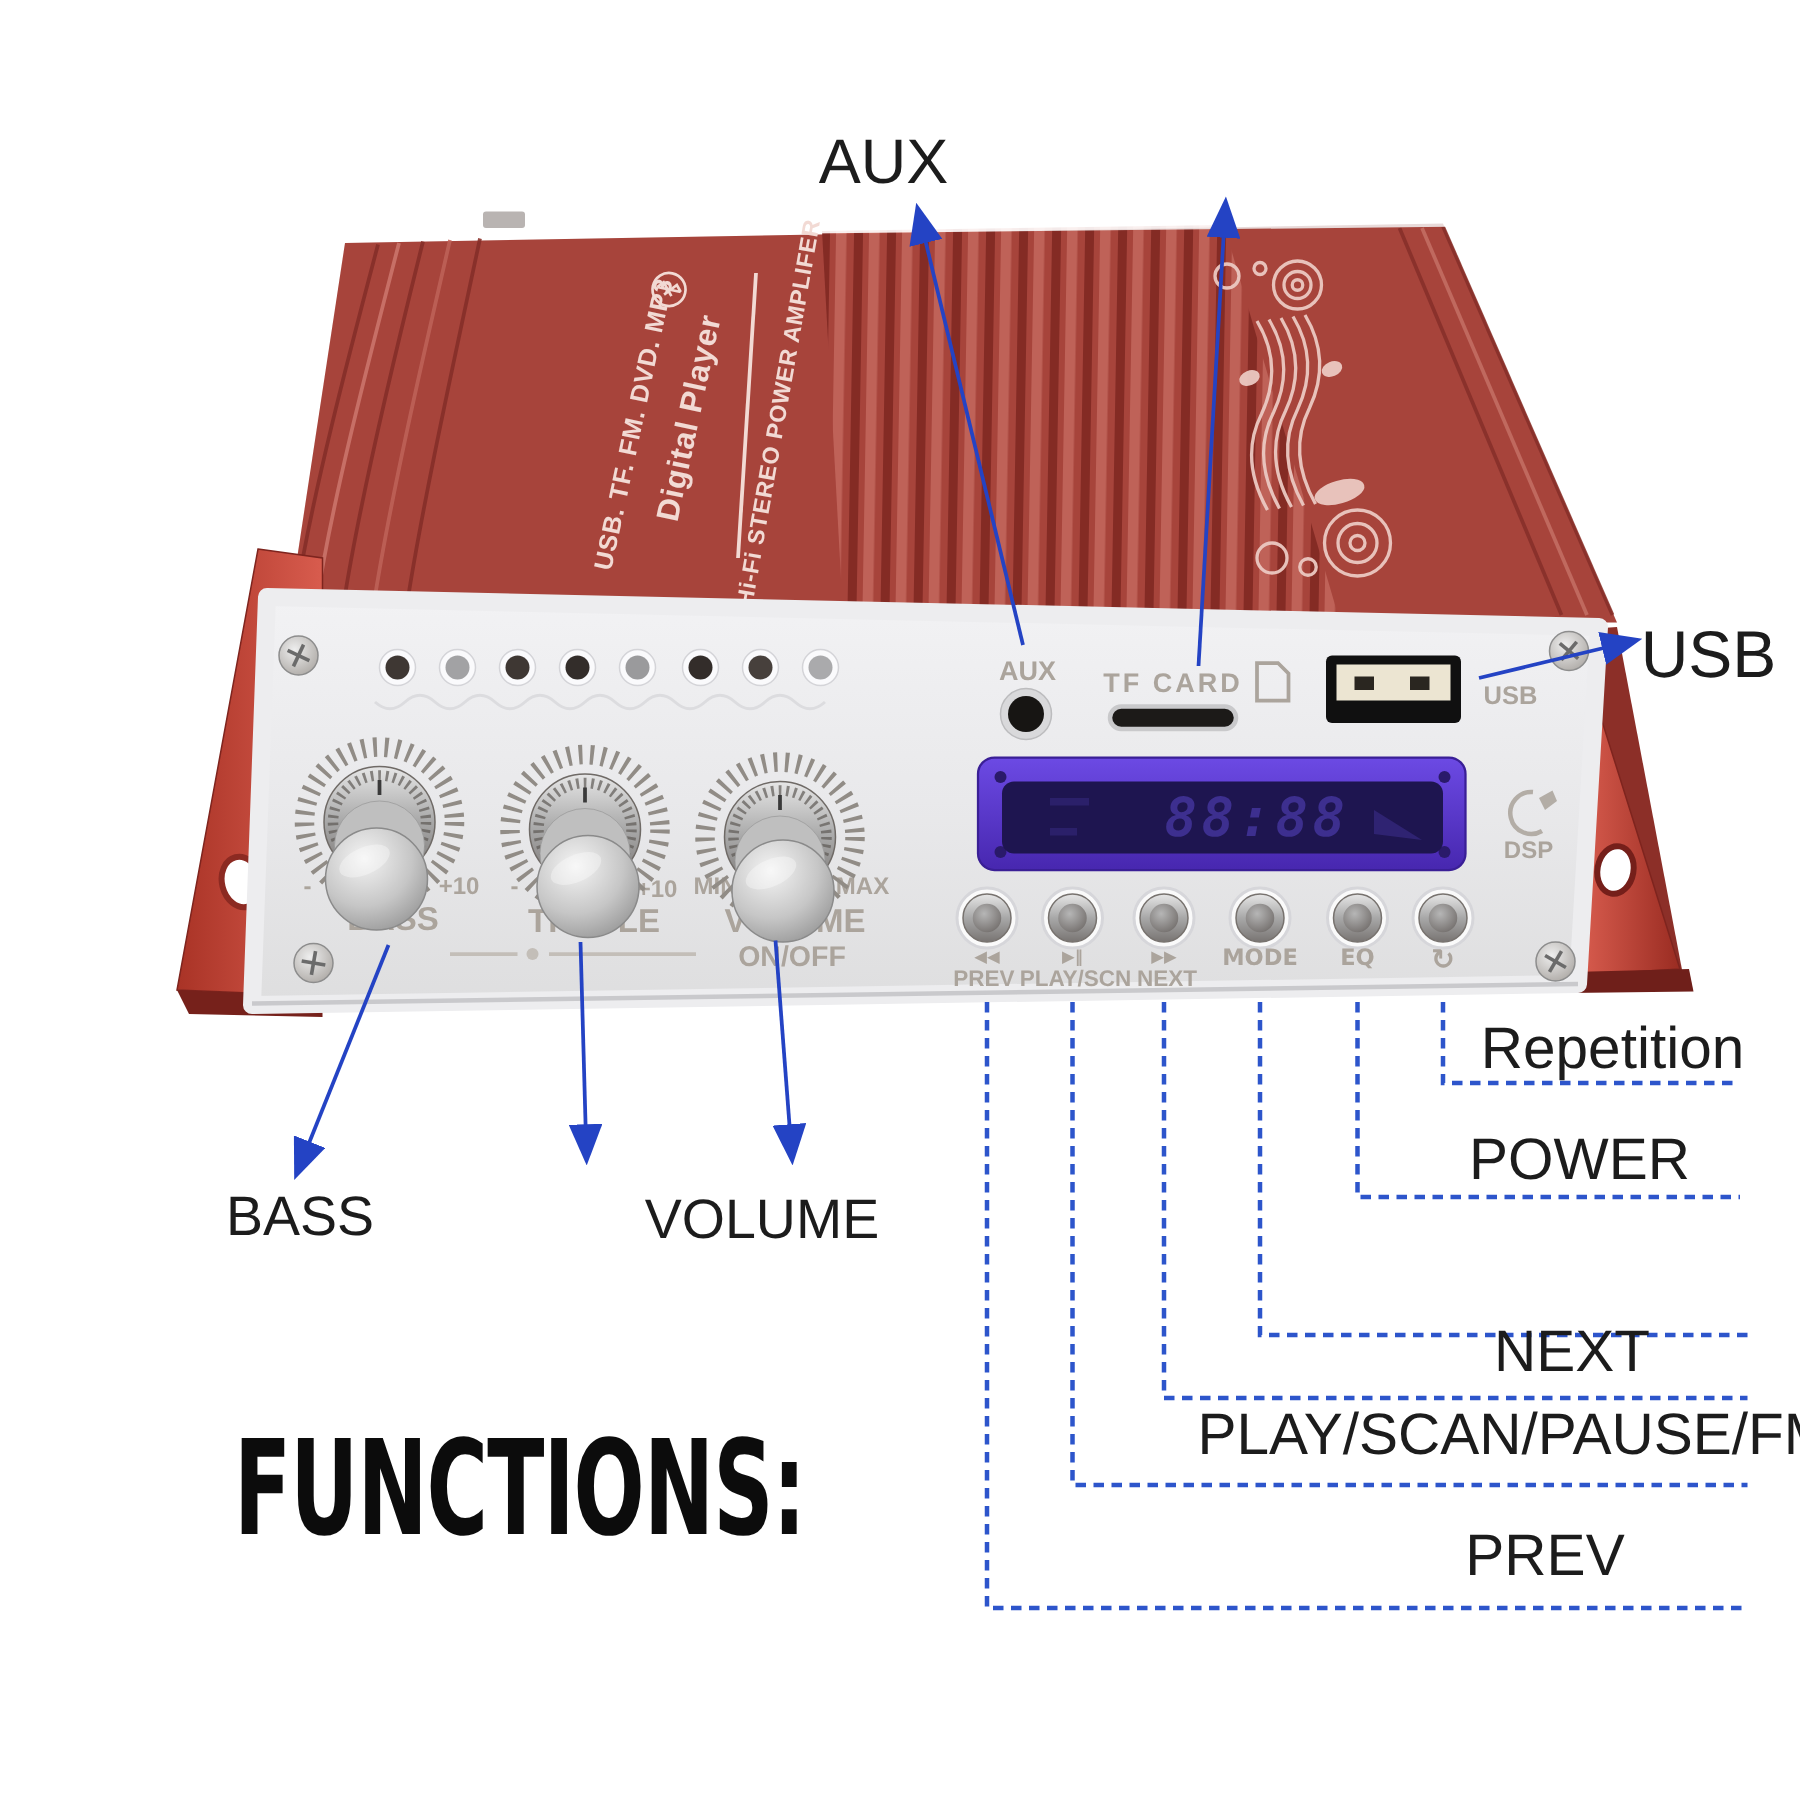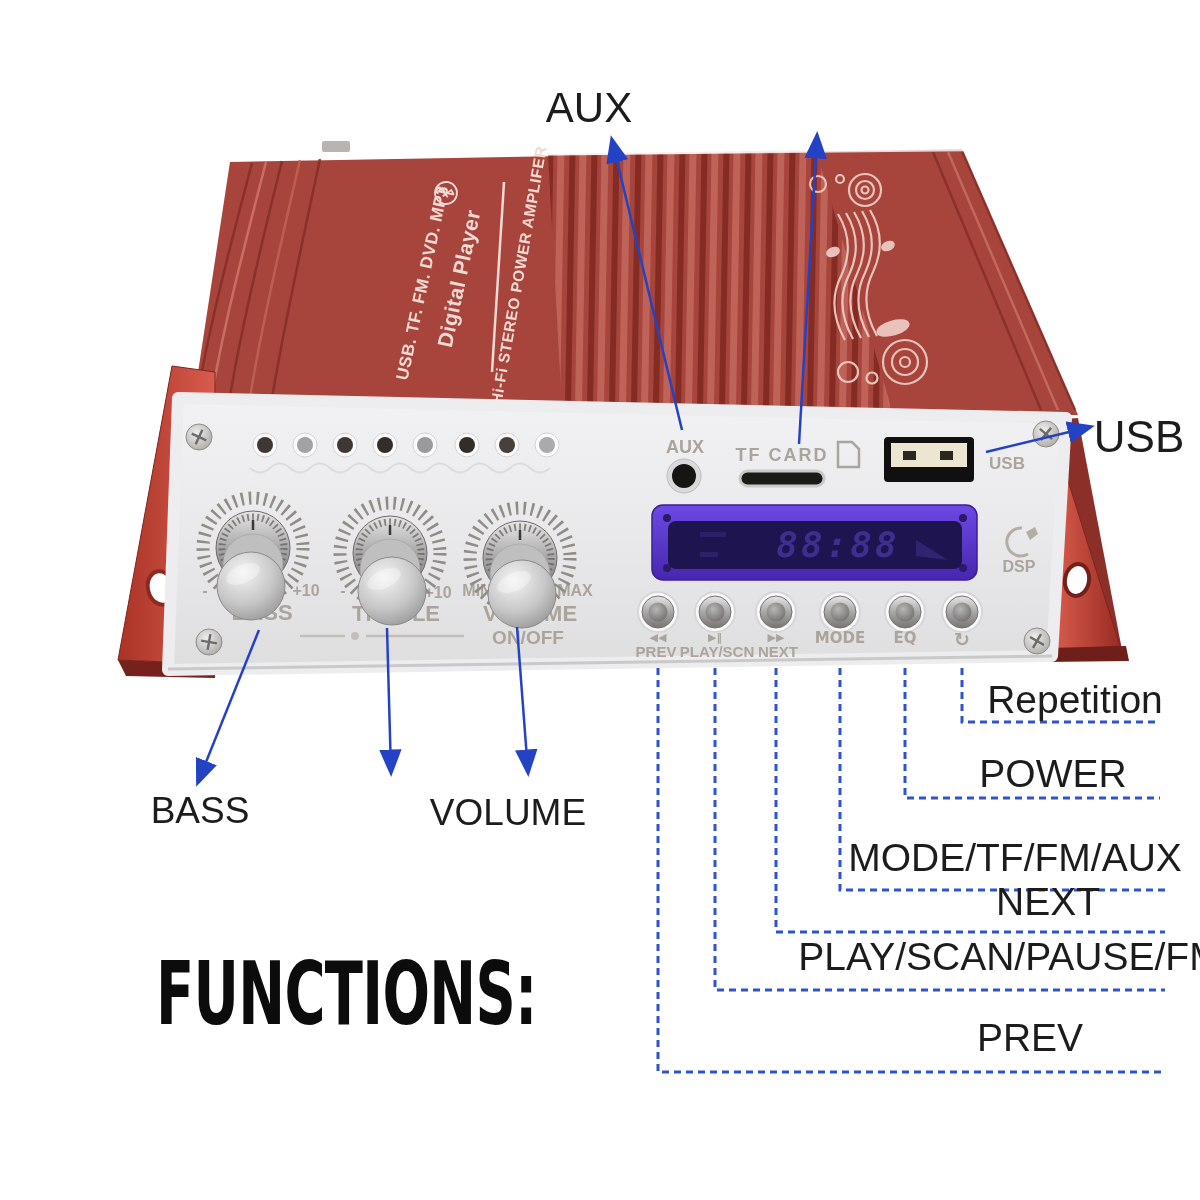--- a/index.html
+++ b/index.html
@@ -359,21 +359,20 @@
     <path d="M776,668 V932 H1165"></path>
     <path d="M715,668 V990 H1165"></path>
     <path d="M658,668 V1072 H1165"></path>
   </g>
 </svg>
 
 <div class="lbl lbl-top" style="left:589px;top:84px;">AUX</div>
 <div class="lbl lbl-usb" style="left:1139px;top:412px;">USB</div>
 <div class="lbl lbl-right" style="left:1075px;top:678px;">Repetition</div>
 <div class="lbl lbl-right" style="left:1053px;top:752px;">POWER</div>
-<div class="lbl lbl-right" style="left:1015px;top:836px;">MODE/TF/FM/AUX</div>
 <div class="lbl lbl-right" style="left:1048px;top:880px;">NEXT</div>
 <div class="lbl lbl-right" style="left:1010px;top:935px;">PLAY/SCAN/PAUSE/FM</div>
 <div class="lbl lbl-right" style="left:1030px;top:1016px;">PREV</div>
 <div class="lbl lbl-knob" style="left:200px;top:790px;">BASS</div>
 <div class="lbl lbl-knob" style="left:508px;top:792px;">VOLUME</div>
 <div class="functions">FUNCTIONS:</div>
 
 </div>
 
 </body></html>

